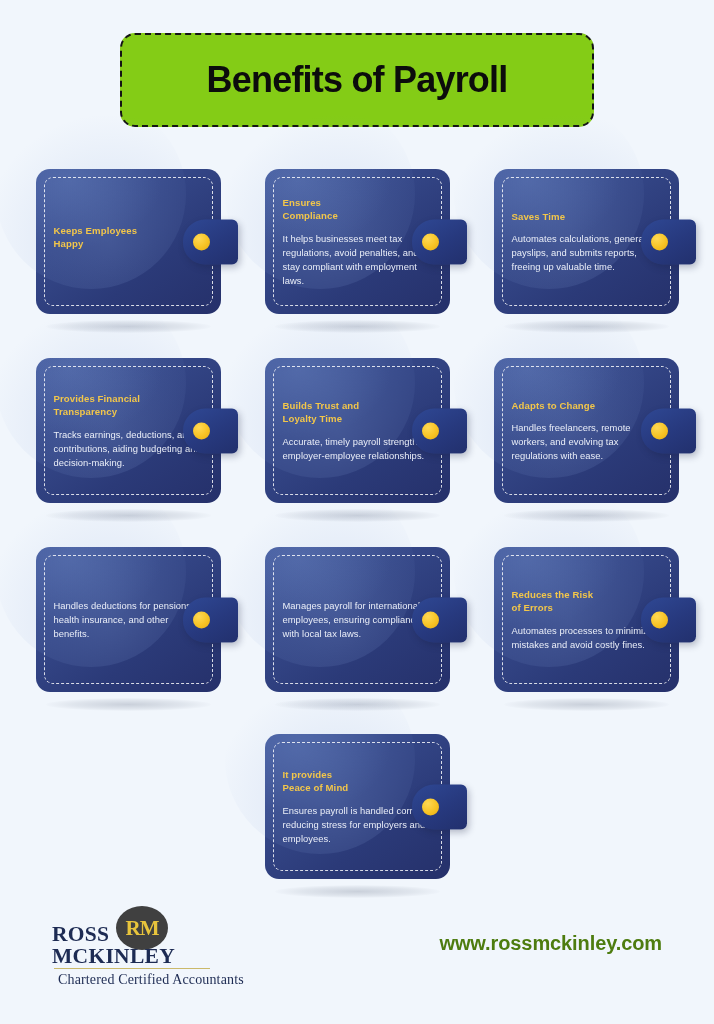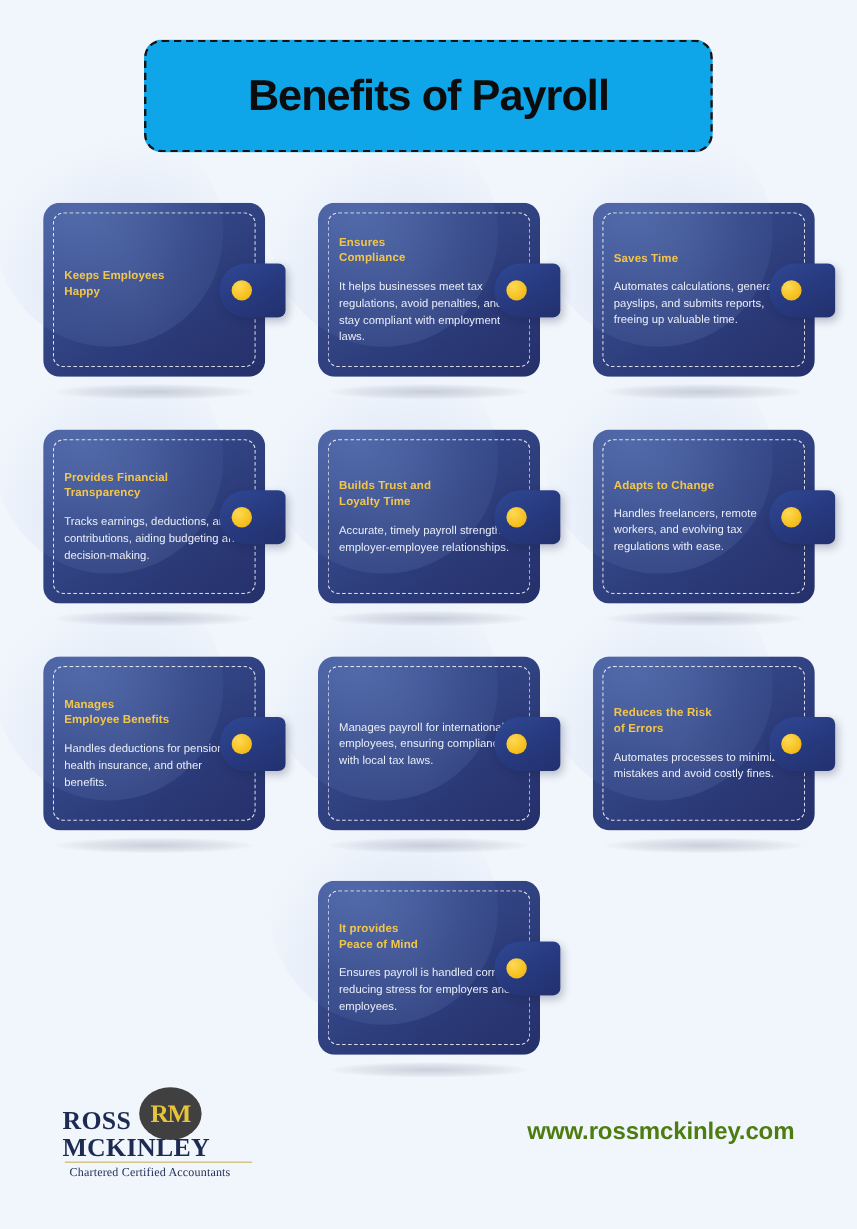--- a/index.html
+++ b/index.html
@@ -19,21 +19,21 @@
 
   
   .header {
     padding-top: 33px;
     display: flex;
     justify-content: center;
   }
   .title-banner {
     width: 474px;
     height: 94px;
-    background: #0ea5e9;
+    background: #84cc16;
     border: 2.5px dashed #141414;
     border-radius: 15px;
     display: flex;
     align-items: center;
     justify-content: center;
   }
   .title-text {
     font-size: 36px;
     font-weight: bold;
     color: #0c0c0c;
@@ -208,21 +208,21 @@
     width: 156px;
     height: 1.4px;
     background: #cbb96a;
   }
   .logo-tagline {
     position: absolute;
     left: 6px;
     top: 66px;
     color: #1d2b53;
     font-family: "Liberation Serif", "DejaVu Serif", serif;
-    font-size: 10px;
+    font-size: 14px;
     letter-spacing: 0.15px;
     white-space: nowrap;
   }
 
   .site-url {
     color: #4d7c0f;
     font-size: 20px;
     font-weight: bold;
     letter-spacing: -0.1px;
     padding-bottom: 4px;
@@ -323,22 +323,20 @@
         <div class="clasp-dot"></div>
       </div>
     </div>
     <div class="card-shadow"></div>
   </div>
 
   <div class="card-wrap">
     <div class="card">
       <div class="stitch"></div>
       <div class="card-body">
-        <div class="card-title">Manages
-Employee Benefits</div>
         <div class="card-desc">Handles deductions for pensions, health insurance, and other benefits.</div>
       </div>
       <div class="clasp">
         <div class="clasp-dot"></div>
       </div>
     </div>
     <div class="card-shadow"></div>
   </div>
 
   <div class="card-wrap">

